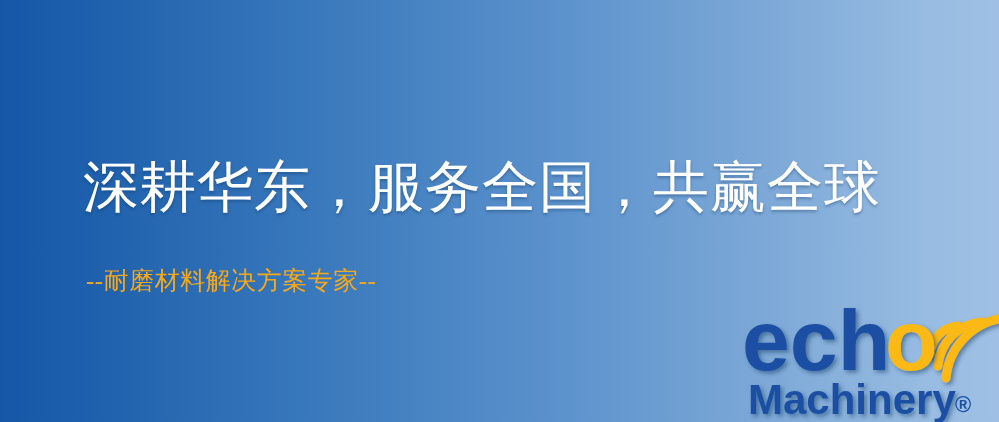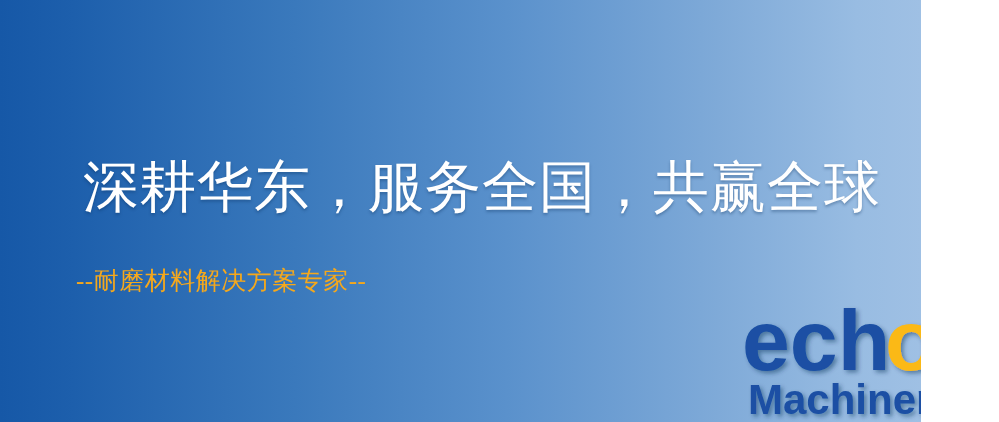--- a/index.html
+++ b/index.html
@@ -3,21 +3,21 @@
 <meta charset="utf-8">
 <style>
   html, body {
     margin: 0;
     padding: 0;
     background: #ffffff;
   }
 
   #banner {
     position: relative;
-    width: 921px;
+    width: 999px;
     height: 422px;
     overflow: hidden;
     
     background: linear-gradient(to right,
                 #1658A7 0%,
                 #1D5FAC 8%,
                 #3A79BC 32%,
                 #5A91CC 55%,
                 #7FAAD8 78%,
                 #98BCE2 93%,
@@ -35,21 +35,21 @@
     line-height: 70px;
     letter-spacing: 1px;
     color: #ffffff;
     white-space: nowrap;
     text-shadow: 0 2px 3px rgba(10, 45, 90, 0.35);
   }
 
   
   #subtitle {
     position: absolute;
-    left: 76px;
+    left: 86px;
     top: 264px;
     font-family: "Liberation Serif", "DejaVu Serif", serif;
     font-size: 25px;
     line-height: 34px;
     letter-spacing: 0.5px;
     color: #F5A81C;
     white-space: nowrap;
   }
 
   

